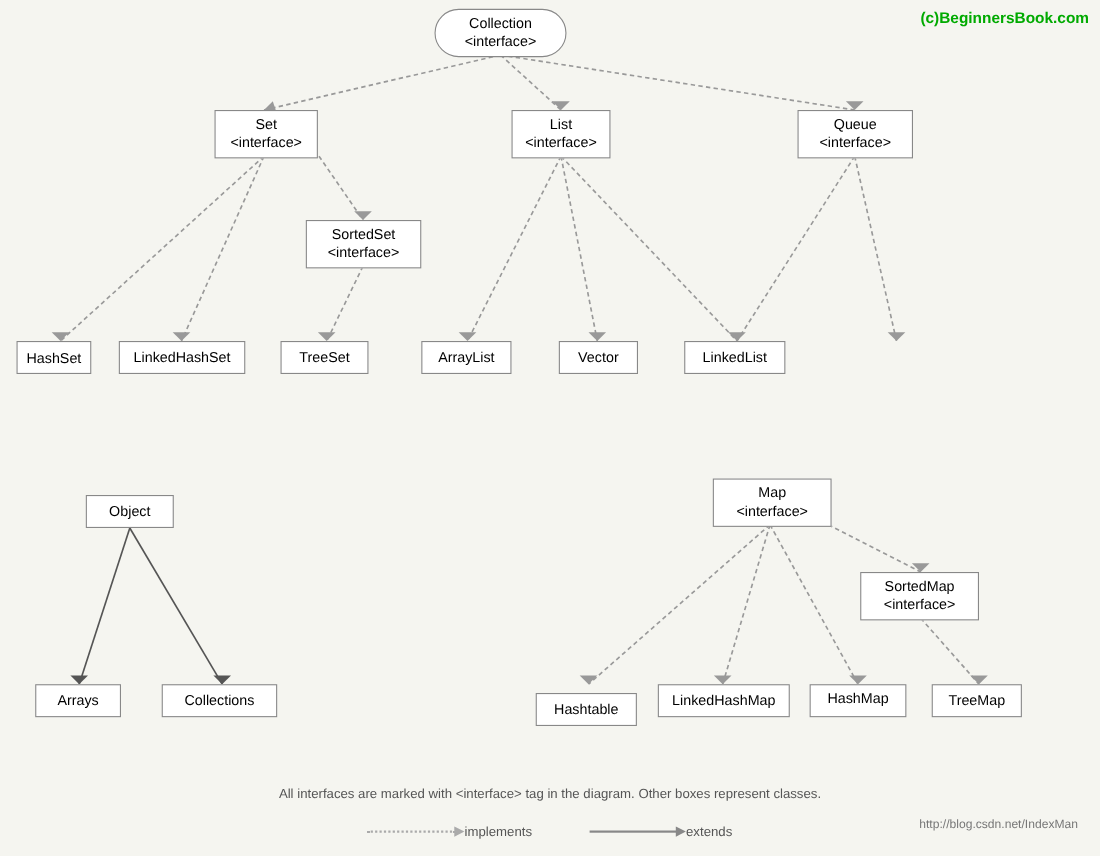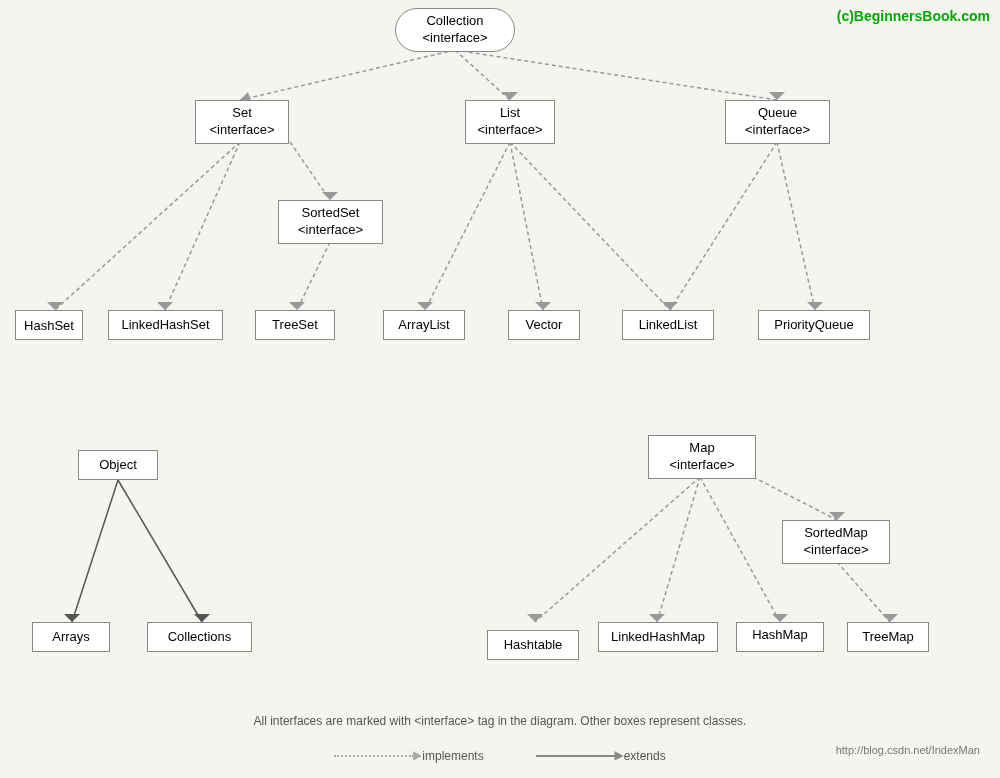--- a/index.html
+++ b/index.html
@@ -245,23 +245,20 @@
   </div>
 
   <div class="node" style="left:508px; top:310px; width:72px; height:30px; display:flex; align-items:center; justify-content:center;">
     <span>Vector</span>
   </div>
 
   <div class="node" style="left:622px; top:310px; width:92px; height:30px; display:flex; align-items:center; justify-content:center;">
     <span>LinkedList</span>
   </div>
 
-  <div class="node" style="left:758px; top:310px; width:112px; height:30px; display:flex; align-items:center; justify-content:center;">
-    <span>PriorityQueue</span>
-  </div>
 
   <div class="node" style="left:78px; top:450px; width:80px; height:30px; display:flex; align-items:center; justify-content:center;">
     <span>Object</span>
   </div>
 
   <div class="node interface-node" style="left:648px; top:435px; width:108px; height:44px;">
     <div>Map</div>
     <div>&lt;interface&gt;</div>
   </div>
 

